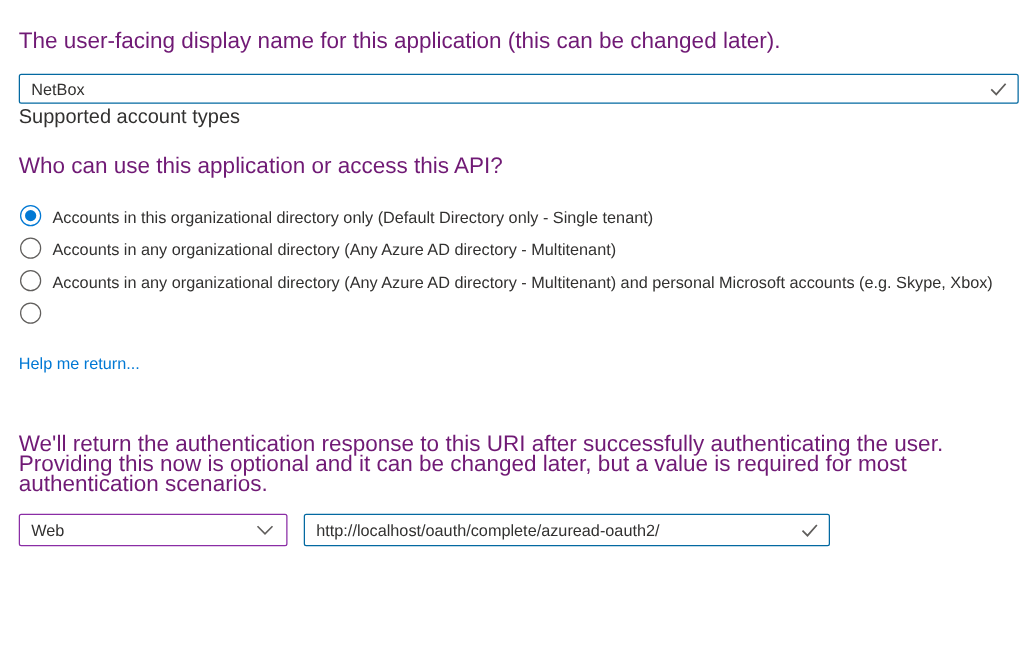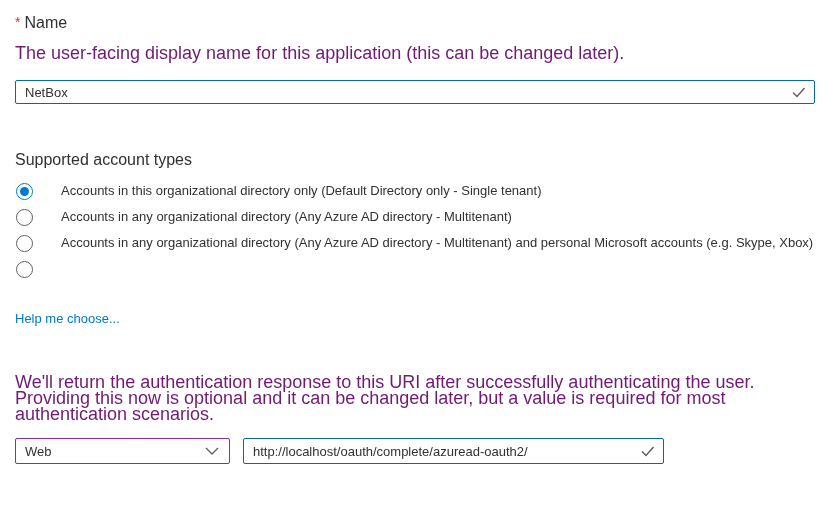--- a/index.html
+++ b/index.html
@@ -54,29 +54,28 @@
     padding: 0 8px 0 9px;
   }
   .field-check {
     flex: 0 0 auto;
     margin-right: 8px;
     display: flex;
     align-items: center;
   }
 
   
-  .account-section { margin-top: 45px; }
+  .account-section { }
   .question-text { margin-top: 19px; }
   .radio-group { margin-top: 13px; }
   .radio-row {
     display: flex;
-    align-items: flex-start;
+    align-items: flex-end;
     height: 26px;
     cursor: default;
-    gap: 19px;
   }
   .radio-outer {
     width: 17px; height: 17px;
     border: 1px solid #605e5c;
     border-radius: 50%;
     margin-left: 1px;
     display: inline-flex;
     align-items: center;
     justify-content: center;
     flex: 0 0 auto;
@@ -141,36 +140,34 @@
     flex: 0 0 auto;
   }
   .icon-svg { display: block; }
 </style>
 </head>
 <body>
 
 <div class="page">
 
   <div>
-    <div class="section-title">
-      <span class="required-marker">*</span><span>Name</span>
-    </div>
     <div class="body-text name-desc">The user-facing display name for this application (this can be changed later).</div>
     <div class="text-field">
       <input type="text" value="NetBox" style="">
       <span class="field-check">
         <svg class="icon-svg" width="15" height="14" viewBox="0 0 15 14">
           <polyline points="2,7.5 6,11.5 13.5,3" fill="none" stroke="#605e5c" stroke-width="1.4"></polyline>
         </svg>
       </span>
     </div>
   </div>
 
   <div class="account-section">
     <div class="section-title">Supported account types</div>
+    <div class="body-text question-text">Who can use this application or access this API?</div>
 
     <div class="radio-group">
       <div class="radio-row selected">
         <span class="radio-outer">
             <span class="radio-inner"></span>
           </span>
         <span class="radio-label">Accounts in this organizational directory only (Default Directory only - Single tenant)</span>
       </div>
       <div class="radio-row">
         <span class="radio-outer">
@@ -184,21 +181,21 @@
           </span>
         <span class="radio-label">Accounts in any organizational directory (Any Azure AD directory - Multitenant) and personal Microsoft accounts (e.g. Skype, Xbox)</span>
       </div>
       <div class="radio-row">
         <span class="radio-outer">
             <span class="radio-inner"></span>
           </span>
       </div>
     </div>
 
-    <a class="help-link" href="#">Help me choose...</a>
+    <a class="help-link" href="#">Help me return...</a>
   </div>
 
   <div class="redirect-section">
     <div class="body-text redirect-desc">We'll return the authentication response to this URI after successfully authenticating the user. Providing this now is optional and it can be changed later, but a value is required for most authentication scenarios.</div>
 
     <div class="redirect-row">
       <div class="dropdown">
         <span class="dropdown-value">Web</span>
         <span>
           <svg class="icon-svg" width="14" height="8" viewBox="0 0 14 8">

